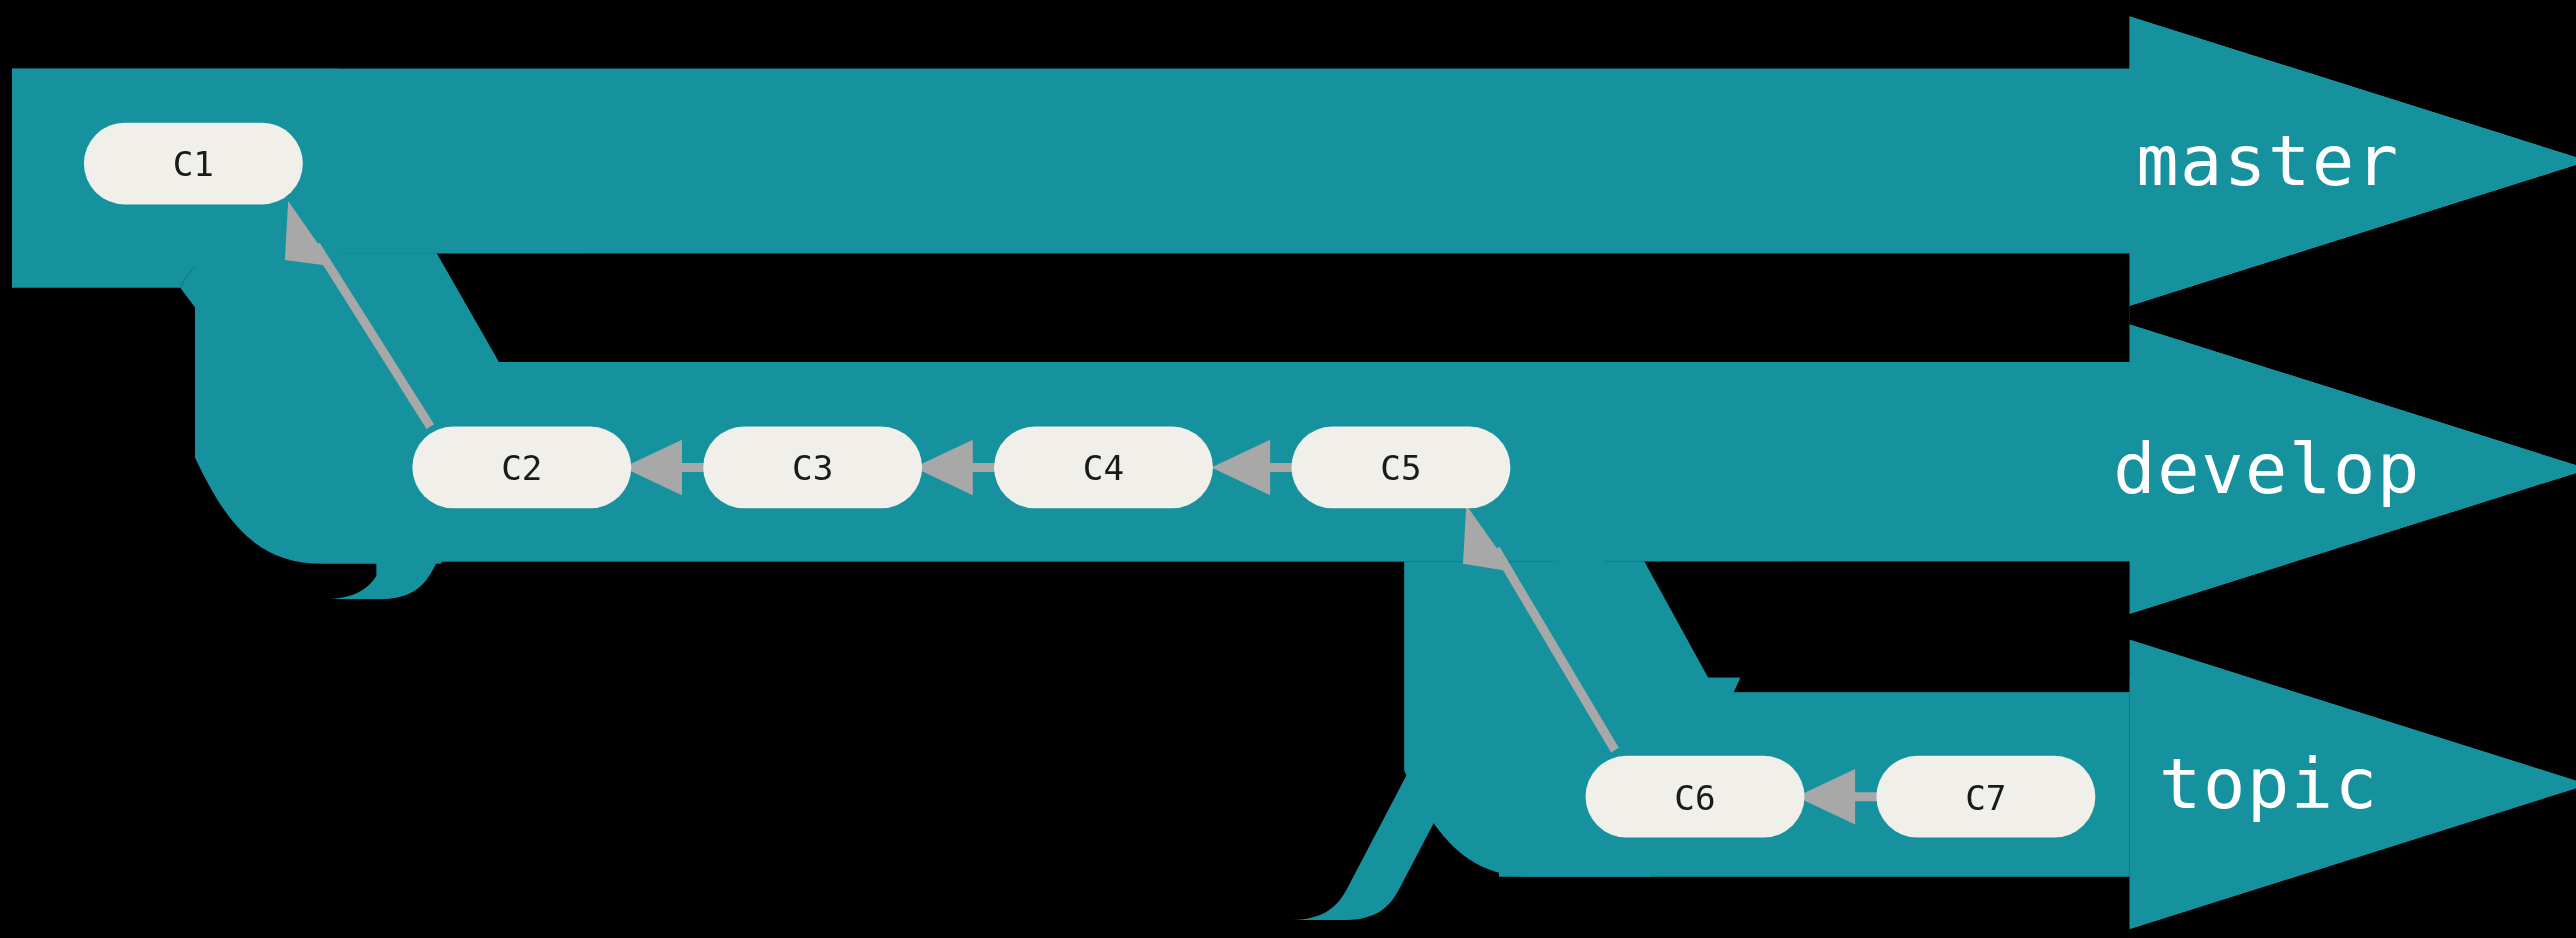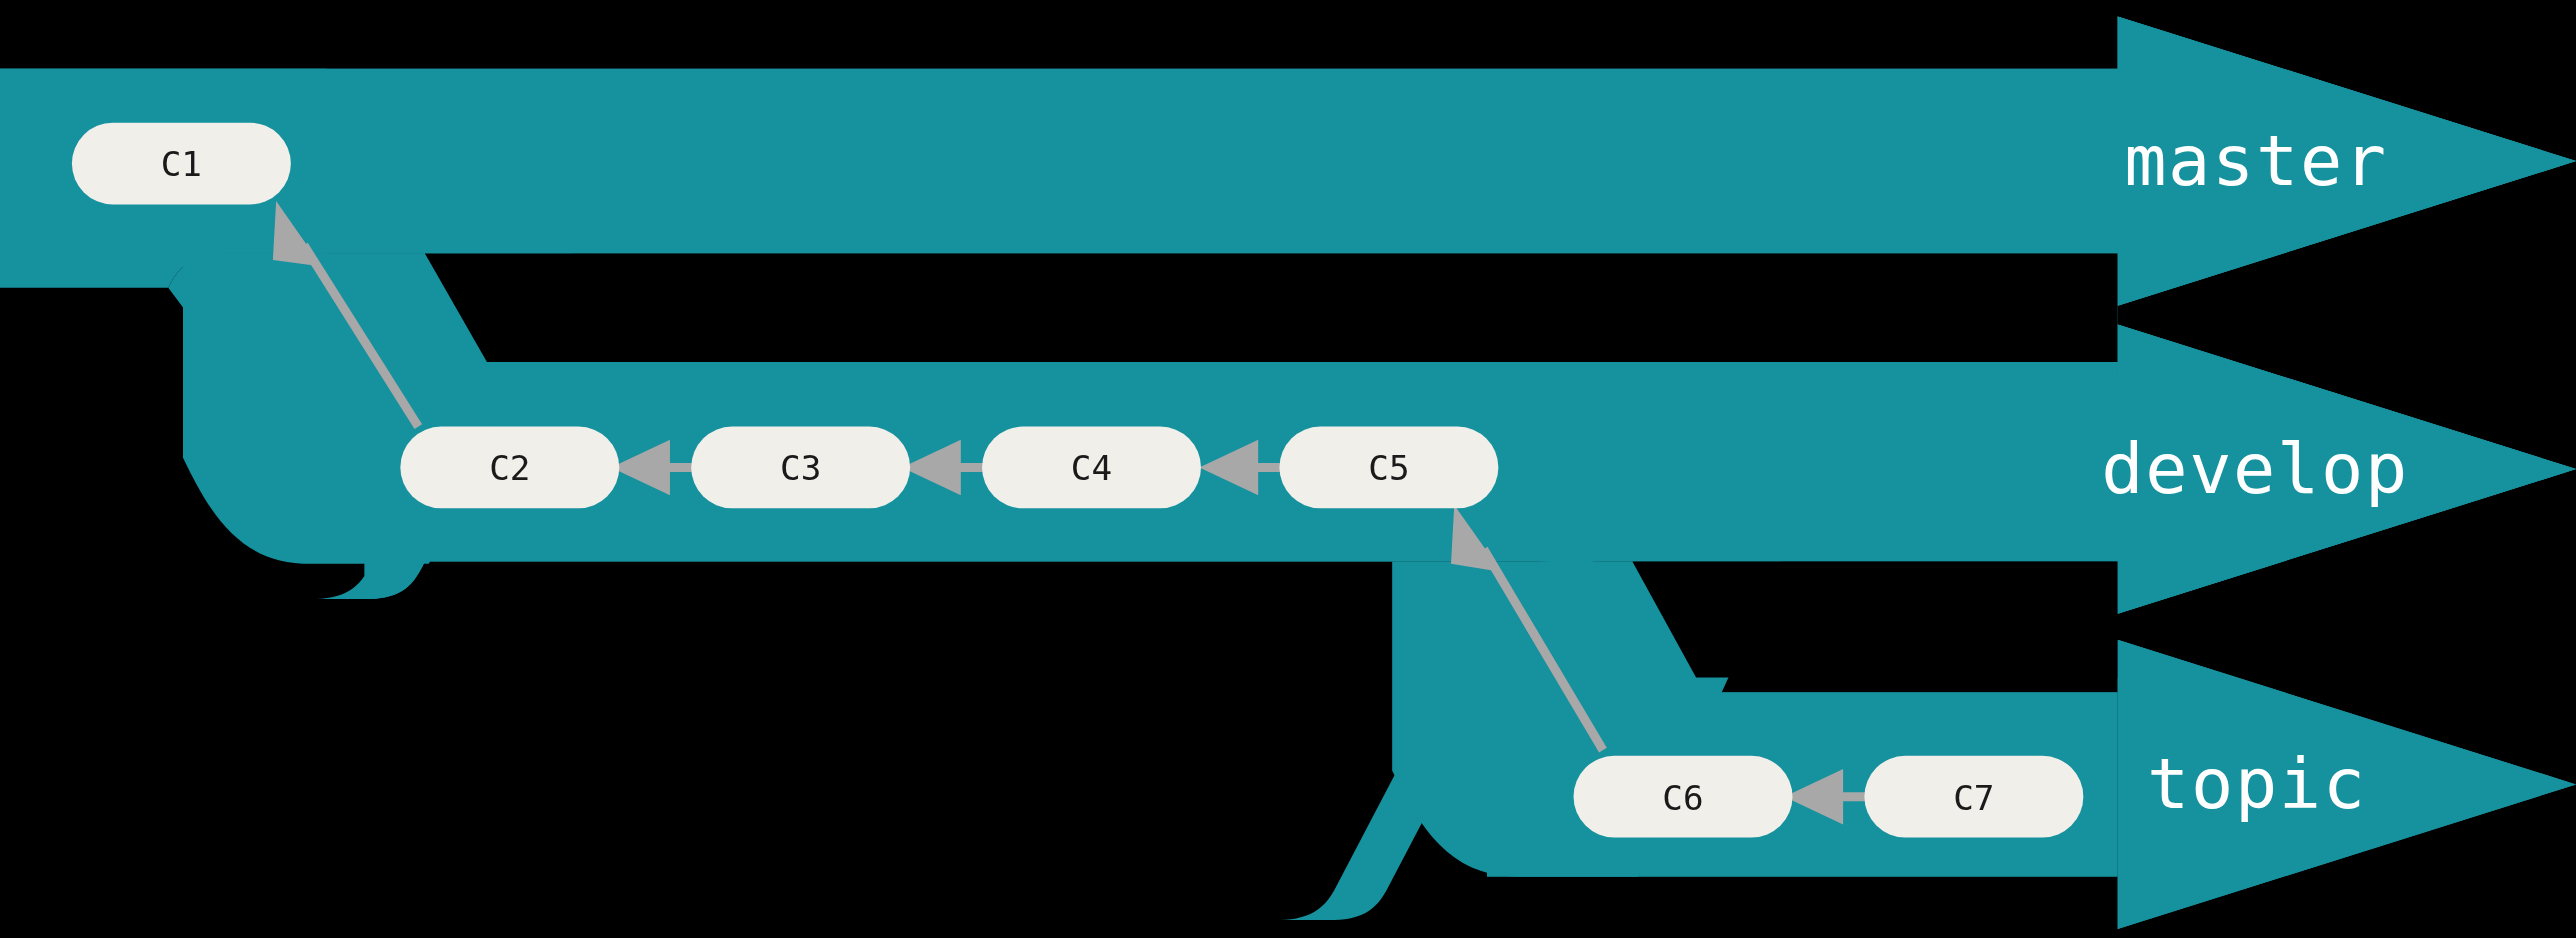--- a/index.html
+++ b/index.html
@@ -1,18 +1,18 @@
 <!DOCTYPE html>
 <html style="font-size:13px"><head>
 <meta charset="utf-8">
 <style>
   html,body{margin:0;padding:0;background:#000;}
   body{width:2576px;height:939px;overflow:hidden;
        font-family:"DejaVu Sans Mono","Liberation Mono",monospace;}
-  #stage{position:relative;width:2386px;height:939px;background:#000;}
+  #stage{position:relative;width:2386px;height:939px;background:#000;padding-left:12px;}
   svg{display:block;width:2576px;height:939px;}
   .branch-label{fill:#ffffff;font-family:"DejaVu Sans Mono","Liberation Mono",monospace;
                 font-size:86px;letter-spacing:2px;dominant-baseline:central;}
   .commit-label{fill:#1a1a1a;font-family:"DejaVu Sans Mono","Liberation Mono",monospace;
                 font-size:42px;text-anchor:middle;dominant-baseline:central;}
   .commit-box{fill:#f0efe9;}
   .band{fill:#16919e;}
   .arrow{stroke:#a8a8a8;stroke-width:11;fill:none;}
   .arrowhead{fill:#a8a8a8;}
 </style>

